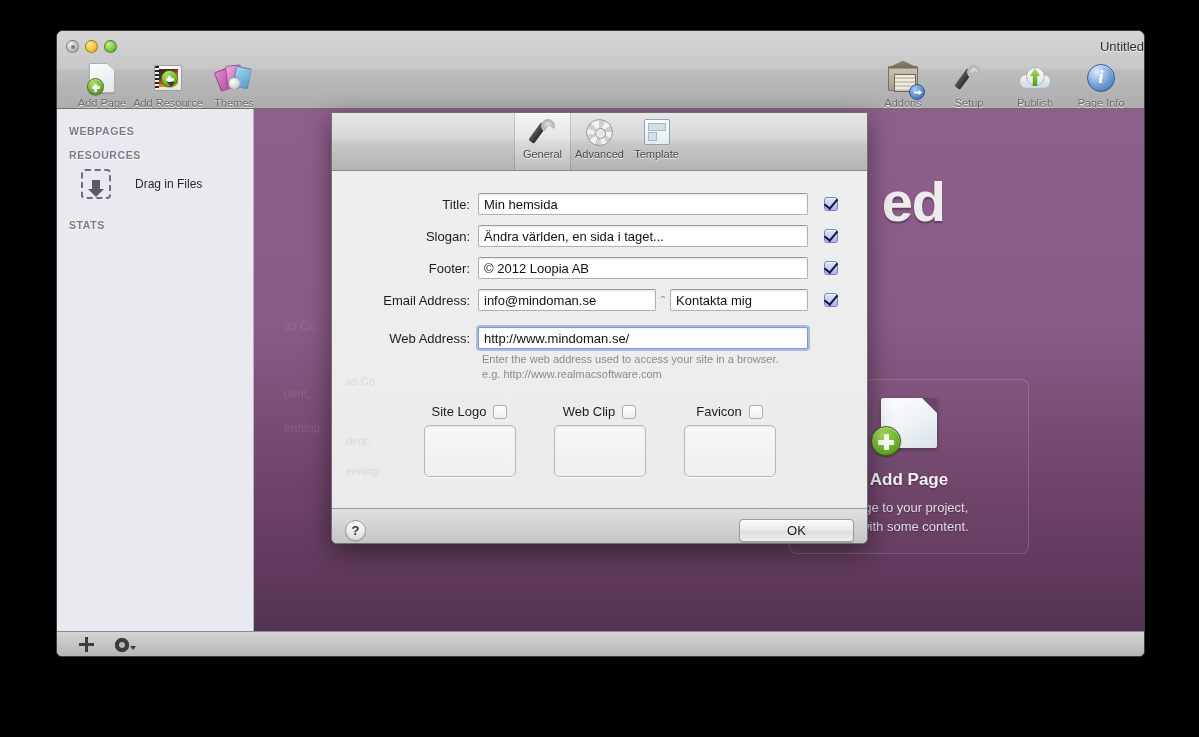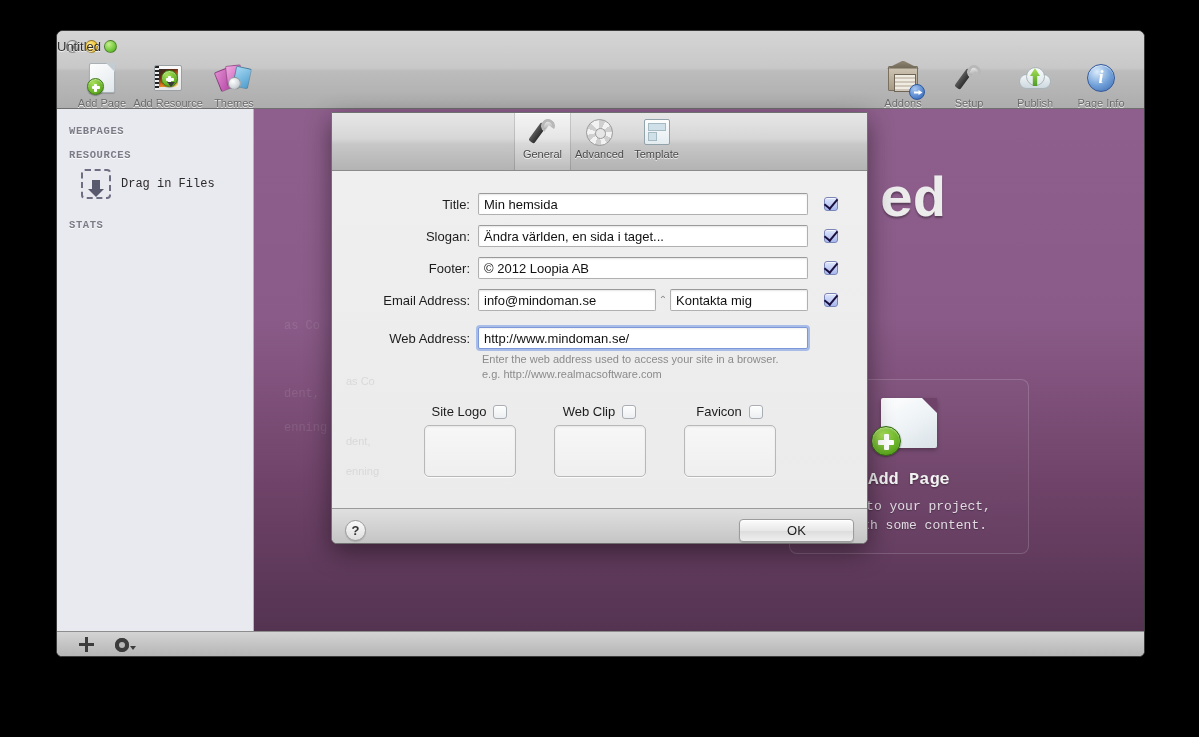--- a/index.html
+++ b/index.html
@@ -30,21 +30,21 @@
 
   
   #toolbar {
     position: relative;
     height: 78px;
     background: linear-gradient(to bottom, #d5d5d5 0%, #c8c8c8 48%, #bcbcbc 52%, #adadad 100%);
     border-bottom: 1px solid #6f6f6f;
   }
   #titlebar-title {
     position: absolute; top: 8px; left: 0; right: 0;
-    text-align: left;
+    text-align: right;
     font-size: 13px; color: #2e2e2e;
     text-shadow: 0 1px 0 rgba(255,255,255,0.75);
   }
   .traffic {
     position: absolute; top: 9px;
     width: 13px; height: 13px; border-radius: 50%;
     border: 1px solid rgba(0,0,0,0.35);
   }
   .traffic.close  { left: 9px;  background: radial-gradient(circle at 35% 30%, #f0f0f0, #b9b9b9 65%, #9a9a9a); }
   .traffic.close::after {
@@ -225,36 +225,36 @@
     border:1px solid #33599a; position:relative;
     box-shadow: inset 0 1px 1px rgba(255,255,255,0.6);
   }
   .ic-info::after{
     content:'i'; position:absolute; left:0; right:0; top:2px;
     font-family:"Liberation Serif", serif; font-style:italic; font-weight:bold;
     font-size:18px; color:#fff; text-align:center;
   }
 
   
-  #body-area { position:relative; height: 522px; display:flex;font-family:Liberation Mono, monospace; }
+  #body-area { position:relative; height: 522px; display:flex; }
 
   #sidebar {
     width: 197px; flex: 0 0 197px;
     background: #e9e9f0;
     border-right: 1px solid #b4b4bb;
     padding-top: 10px;
     position: relative;
   }
   .sb-head {
     font-size: 10.5px; font-weight: bold; letter-spacing: 0.6px;
     color: #7c7c88; padding: 6px 0 6px 12px;
     text-shadow: 0 1px 0 rgba(255,255,255,0.9);
   }
   .sb-drop {
-    display:flex; align-items:center; gap:10px;
+    display:flex; align-items:center; gap:24px;
     padding: 2px 0 2px 24px;
   }
   .drop-box {
     width: 30px; height: 30px; border-radius: 4px;
     border: 2px dashed #6e6e82;
     display:flex; align-items:center; justify-content:center;
     position: relative;
   }
   .drop-arrow {
     width: 8px; height: 9px; background: #5a5a6e; position: relative;

